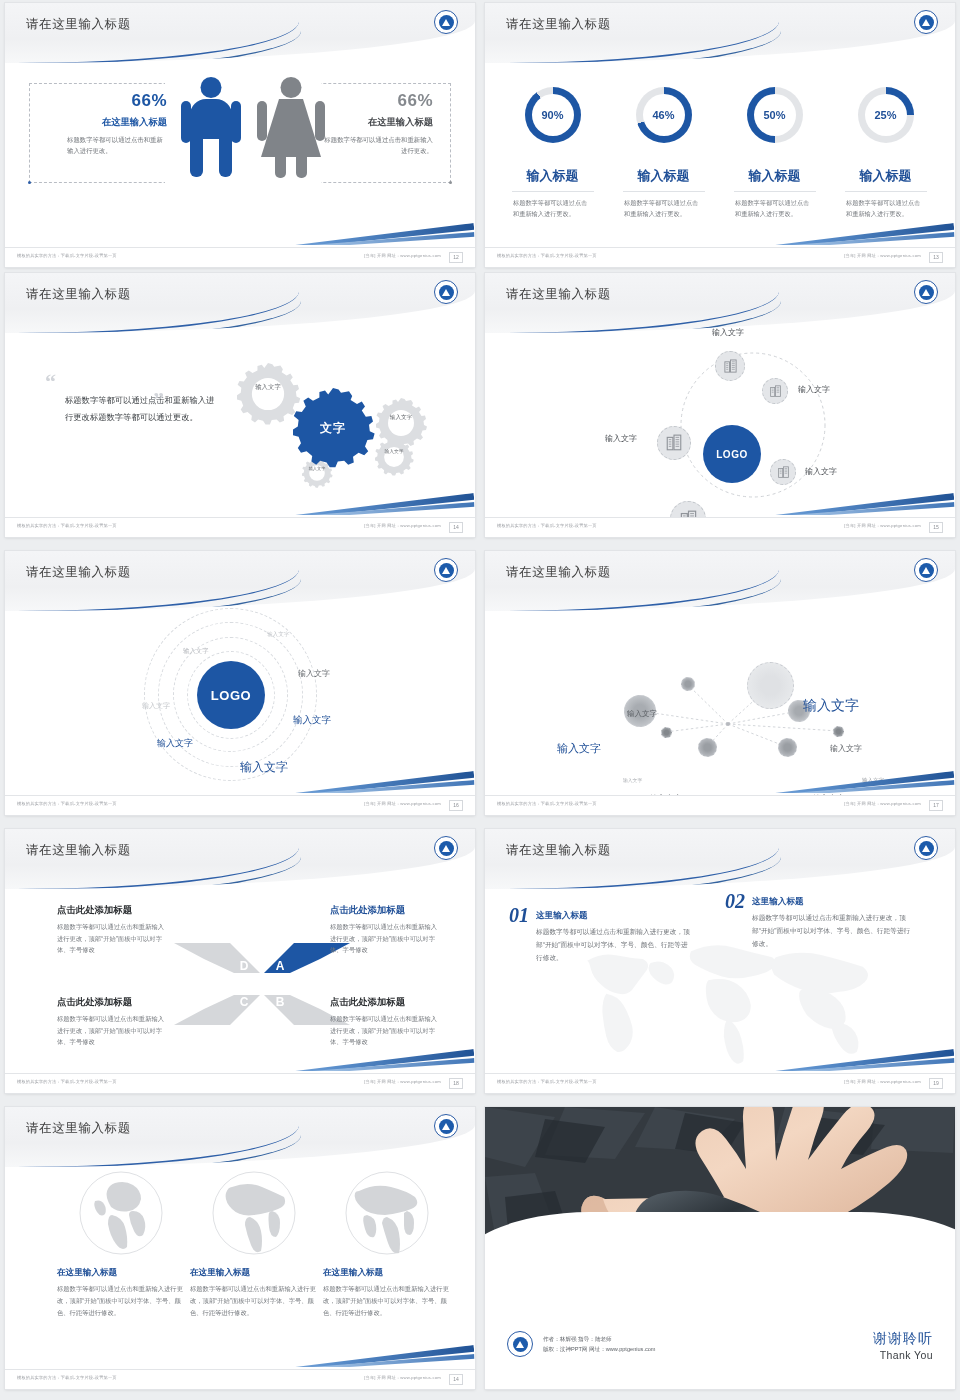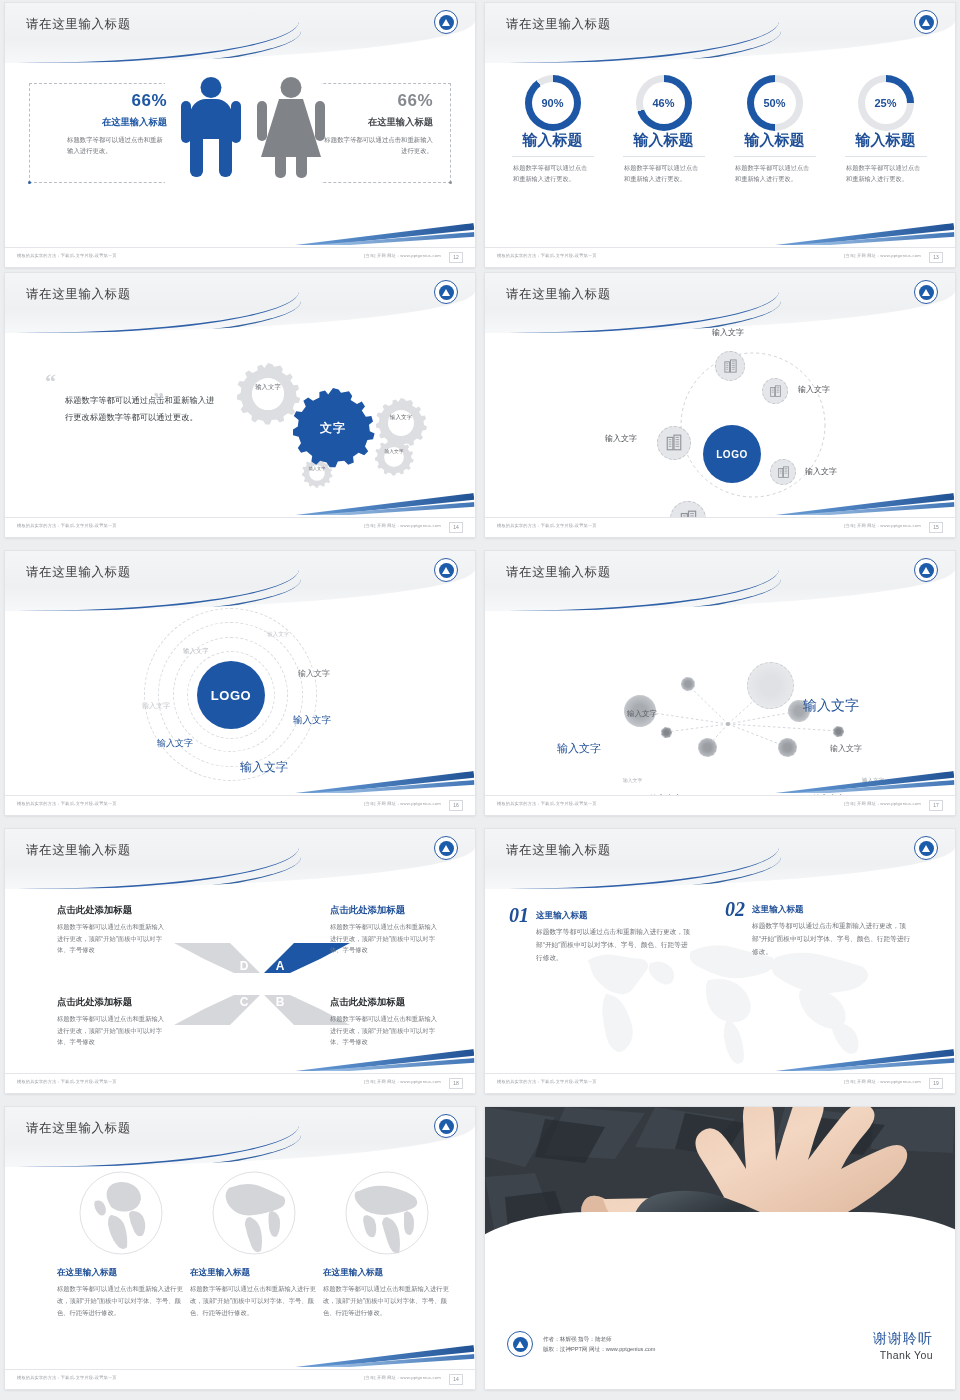--- a/index.html
+++ b/index.html
@@ -107,26 +107,26 @@
     clip-path:polygon(30% 0,70% 0,100% 100%,0 100%);}
   .woman .arm-l,.woman .arm-r{position:absolute;top:24px;width:10px;height:40px;border-radius:6px;}
   .woman .arm-l{left:0;} .woman .arm-r{right:0;}
   .woman .leg-l,.woman .leg-r{position:absolute;top:79px;width:11px;height:22px;border-radius:0 0 5px 5px;}
   .woman .leg-l{left:18px;} .woman .leg-r{right:18px;}
   .pct{font-size:17px;font-weight:bold;letter-spacing:.5px;}
   .stitle{font-size:9.3px;font-weight:bold;margin-top:5px;}
   .sdesc{font-size:6.4px;line-height:1.75;color:#6e7277;margin-top:5px;}
 
   
-  .donuts{position:absolute;left:12px;top:12px;width:446px;display:flex;}
+  .donuts{position:absolute;left:12px;top:24px;width:446px;display:flex;}
   .dcell{width:111px;text-align:center;}
   .dring{width:56px;height:56px;margin:0 auto;border-radius:50%;position:relative;}
   .dring .hole{position:absolute;left:7px;top:7px;width:42px;height:42px;border-radius:50%;background:#fff;
     display:flex;align-items:center;justify-content:center;font-size:11px;font-weight:bold;color:#1f4f97;}
-  .dlabel{font-size:15px;font-weight:bold;color:#1f4f97;margin-top:0;}
+  .dlabel{font-size:13px;font-weight:bold;color:#1f4f97;margin-top:24px;}
   .dsep{width:82px;height:1px;background:#dfe2e6;margin:6px auto 0;}
   .ddesc{font-size:6.2px;line-height:1.85;color:#75797e;margin-top:5px;padding:0 16px;text-align:left;}
 
   
   .quote{position:absolute;left:40px;top:42px;width:170px;}
   .qmark{font-size:22px;color:#d2d5da;font-family:"Liberation Serif",serif;line-height:.6;font-weight:bold;}
   .qtext{font-size:8.3px;line-height:2.0;color:#3e4246;margin-left:20px;margin-top:4px;}
   .qmark2{font-size:22px;color:#d2d5da;font-family:"Liberation Serif",serif;position:absolute;left:148px;top:54px;font-weight:bold;}
 
   
@@ -596,21 +596,21 @@
       <div style="position:absolute;left:24px;top:15px;width:185px;">
         <div style="display:flex;align-items:flex-start;gap:7px;">
           <div class="bignum">01</div>
           <div style="padding-top:6px;">
             <div class="n-title">这里输入标题</div>
             <div class="n-body">标题数字等都可以通过点击和重新输入进行更改，顶部“开始”面板中可以对字体、字号、颜色、行距等进行修改。</div>
           </div>
         </div>
       </div>
 
-      <div style="position:absolute;left:240px;top:9px;width:190px;">
+      <div style="position:absolute;left:240px;top:1px;width:190px;">
         <div style="display:flex;align-items:flex-start;gap:7px;">
           <div class="bignum">02</div>
           <div style="padding-top:6px;">
             <div class="n-title">这里输入标题</div>
             <div class="n-body">标题数字等都可以通过点击和重新输入进行更改，顶部“开始”面板中可以对字体、字号、颜色、行距等进行修改。</div>
           </div>
         </div>
       </div>
     </div>
 

